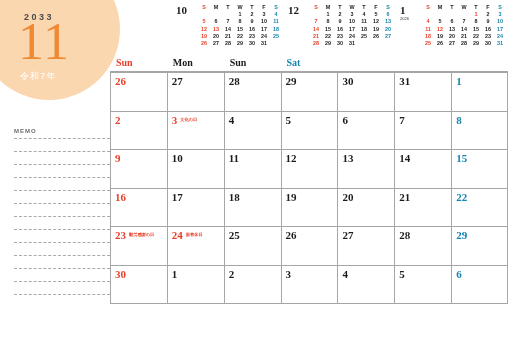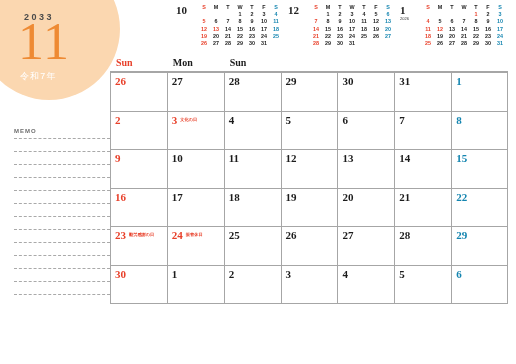--- a/index.html
+++ b/index.html
@@ -318,20 +318,21 @@
         <div class="mini-cell sat">31</div>
       </div>
     </div>
   </div>
 
 <div id="calendar">
   <div id="weekday-row">
       <div class="weekday sun">Sun</div>
       <div class="weekday">Mon</div>
       <div class="weekday">Sun</div>
+      <div class="weekday sat">Sat</div>
     </div>
   <div id="weeks-container">
       <div class="week-row">
         <div class="day-cell"><span class="day-num sun">26</span></div>
         <div class="day-cell"><span class="day-num">27</span></div>
         <div class="day-cell"><span class="day-num">28</span></div>
         <div class="day-cell"><span class="day-num">29</span></div>
         <div class="day-cell"><span class="day-num">30</span></div>
         <div class="day-cell"><span class="day-num">31</span></div>
         <div class="day-cell"><span class="day-num sat">1</span></div>

